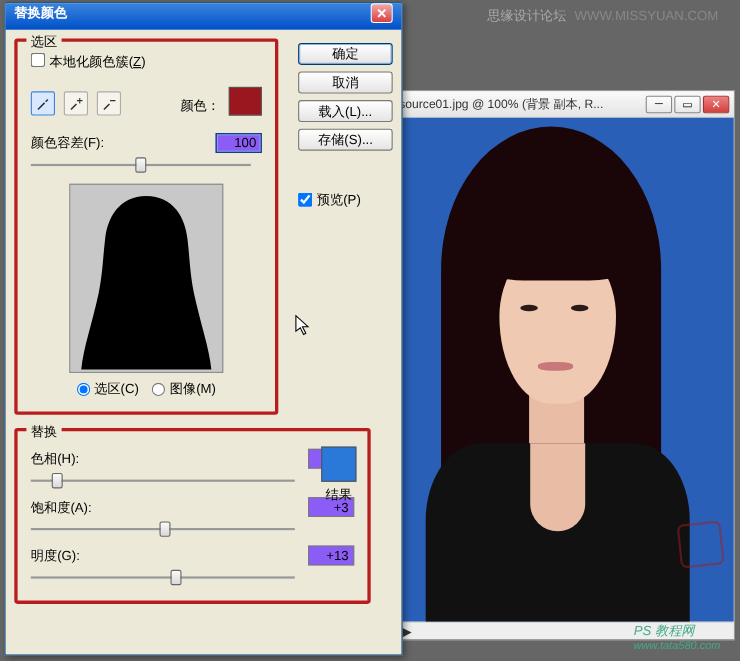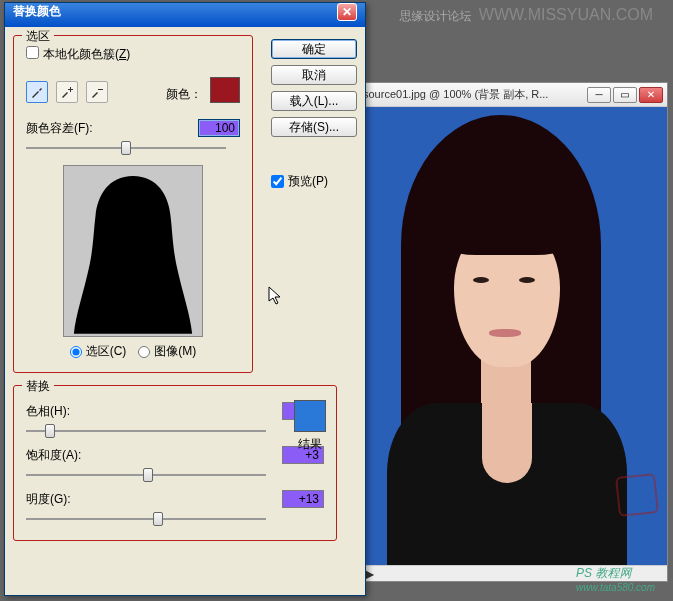--- a/index.html
+++ b/index.html
@@ -1,19 +1,19 @@
 <!DOCTYPE html>
 <html><head>
 <meta charset="utf-8">
 <style>
 * { box-sizing: border-box; margin: 0; padding: 0; font-family: "Microsoft YaHei", SimSun, sans-serif; font-size: 12px; }
 body { background: #666; width: 673px; height: 601px; position: relative; overflow: hidden; }
 
 .watermark-top { position: absolute; top: 6px; right: 20px; color: #aaa; font-size: 12px; }
-.watermark-top .wm-url { font-size: 16px; color: #888; margin-left: 4px; }
+.watermark-top .wm-url { font-size: 12px; color: #888; margin-left: 4px; }
 .watermark-bottom { position: absolute; bottom: 8px; right: 18px; color: #4a8; font-size: 12px; font-style: italic; }
 .watermark-bottom .wm-url { display: block; font-size: 10px; color: #4a8; }
 
 .doc-window { position: absolute; top: 82px; left: 358px; width: 310px; height: 500px; background: #fff; border: 1px solid #888; }
 .doc-titlebar { height: 24px; background: linear-gradient(#fafafa, #e4e4e4); border-bottom: 1px solid #ccc; display: flex; align-items: center; padding: 0 4px; }
 .doc-title-text { flex: 1; white-space: nowrap; overflow: hidden; text-overflow: ellipsis; color: #333; font-size: 11px; }
 .doc-win-btns { display: flex; gap: 2px; }
 .win-btn { width: 24px; height: 16px; border: 1px solid #888; background: linear-gradient(#fdfdfd,#e8e8e8); border-radius: 2px; display: flex; align-items: center; justify-content: center; font-size: 10px; cursor: pointer; }
 .win-btn.close { background: linear-gradient(#f08080,#d04040); color: #fff; border-color: #a03030; }
 .doc-canvas { width: 100%; height: calc(100% - 40px); background: #2a5fb8; position: relative; overflow: hidden; }
@@ -25,21 +25,21 @@
 .dlg-close { width: 20px; height: 18px; background: linear-gradient(#f6a6a6,#d84040); border: 1px solid #fff; border-radius: 3px; display: flex; align-items: center; justify-content: center; color: #fff; font-weight: bold; cursor: pointer; }
 .dlg-body { padding: 8px; }
 
 .dlg-buttons { position: absolute; top: 36px; left: 266px; width: 86px; display: flex; flex-direction: column; gap: 6px; }
 .dlg-btn { height: 20px; background: linear-gradient(#fff,#e4e4e4); border: 1px solid #7a7a7a; border-radius: 3px; cursor: pointer; text-align: center; line-height: 18px; }
 .dlg-btn.default { border: 1px solid #003c74; box-shadow: inset 0 0 0 1px #88b4e8; }
 
 .preview-check { position: absolute; top: 170px; left: 266px; display: flex; align-items: center; gap: 4px; }
 .preview-check input { width: 13px; height: 13px; }
 
-.group { border: 1px solid #b91c1c; border-radius: 3px; margin: 0 0 12px 0; padding: 10px 12px 12px; position: relative; }
+.group { border: 3px solid #b91c1c; border-radius: 3px; margin: 0 0 12px 0; padding: 10px 12px 12px; position: relative; }
 .group-title { position: absolute; top: -8px; left: 8px; background: #ece9d8; padding: 0 4px; }
 
 .selection-group { width: 240px; }
 .localized-row { display: flex; align-items: flex-start; gap: 4px; margin-bottom: 14px; }
 .localized-row input { width: 13px; height: 13px; }
 
 .eyedropper-row { display: flex; align-items: flex-end; gap: 8px; margin-bottom: 16px; }
 .eyedropper { width: 22px; height: 22px; border: 1px solid #aaa; background: #f6f4ea; display: flex; align-items: center; justify-content: center; cursor: pointer; border-radius: 2px; }
 .eyedropper.active { border-color: #3a84df; background: #d8e8ff; }
 .color-label { margin-left: auto; }

